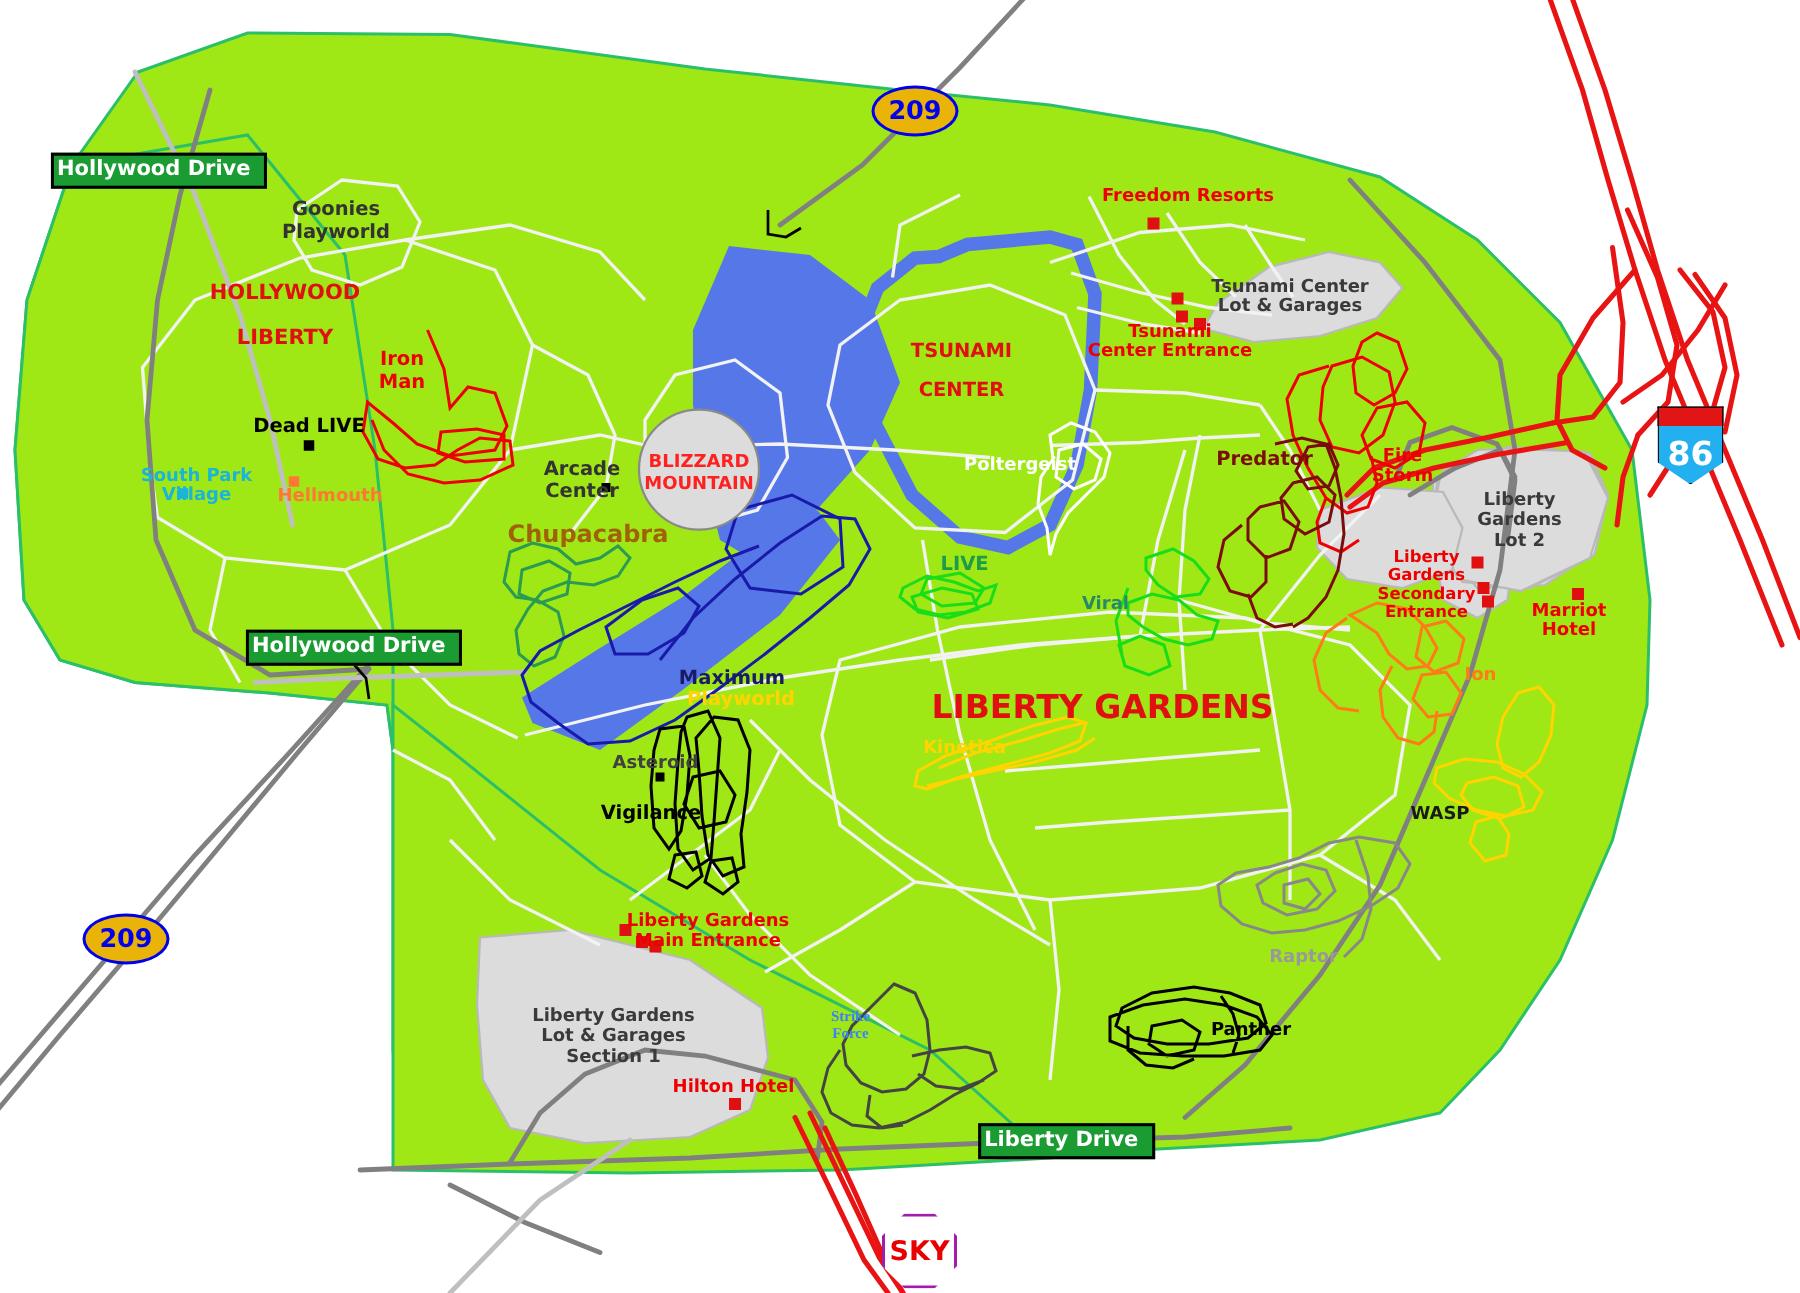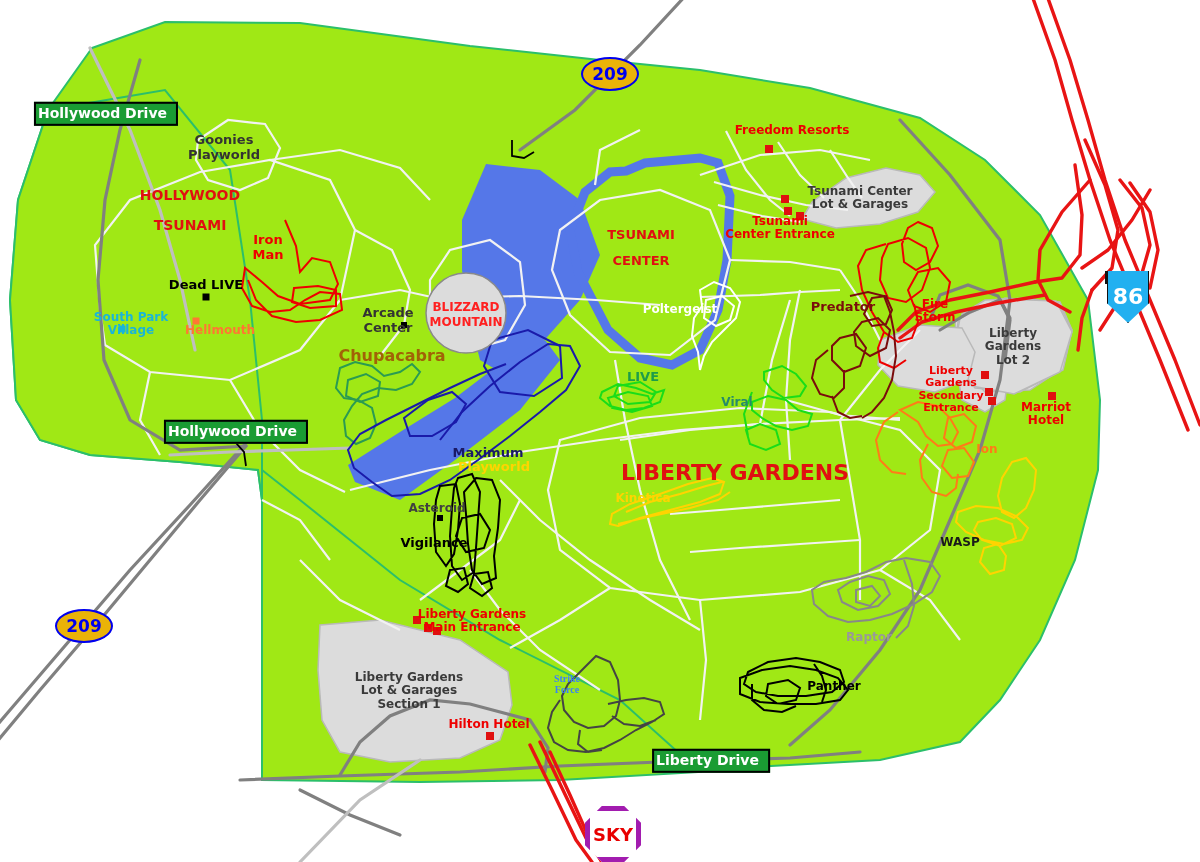--- a/index.html
+++ b/index.html
@@ -60,36 +60,36 @@
     align-items: center;
     justify-content: center;
   }
   .shield-sky {
     position: absolute;
     transform: translate(-50%, -50%);
     width: 46px;
     height: 46px;
     background: #ffffff;
     color: #e80000;
-    border: 5px solid #a21caf;
+    border: 2px solid #a21caf;
     font-family: "DejaVu Sans", sans-serif;
     font-weight: bold;
     font-size: 18px;
     display: flex;
     align-items: center;
     justify-content: center;
     clip-path: polygon(30% 0%, 70% 0%, 100% 30%, 100% 70%, 70% 100%, 30% 100%, 0% 70%, 0% 30%);
   }
   .shield-i86 {
     position: absolute;
     transform: translate(-50%, -50%);
     width: 44px;
     height: 52px;
     display: flex;
-    flex-direction: row;
+    flex-direction: column;
     align-items: stretch;
   }
   .shield-i86 .i-top {
     height: 13px;
     background: #e11515;
     border: 1px solid #111;
     border-bottom: none;
     box-sizing: border-box;
   }
   .shield-i86 .i-body {
@@ -336,21 +336,21 @@
       <div class="poi-dot" style="left: 992px; top: 401px; width: 8px; height: 8px; background: rgb(224, 16, 16);"></div>
       <div class="poi-dot" style="left: 1052px; top: 396px; width: 8px; height: 8px; background: rgb(224, 16, 16);"></div>
       <div class="poi-dot" style="left: 417px; top: 620px; width: 8px; height: 8px; background: rgb(224, 16, 16);"></div>
       <div class="poi-dot" style="left: 428px; top: 628px; width: 8px; height: 8px; background: rgb(224, 16, 16);"></div>
       <div class="poi-dot" style="left: 437px; top: 631px; width: 8px; height: 8px; background: rgb(224, 16, 16);"></div>
       <div class="poi-dot" style="left: 490px; top: 736px; width: 8px; height: 8px; background: rgb(224, 16, 16);"></div>
     </div>
 
   <div id="text-labels">
       <div class="lbl" style="left: 190px; top: 210px; color: rgb(224, 16, 16); font-size: 14px; line-height: 2.14286;">HOLLYWOOD
-TSUNAMI</div>
+LIBERTY</div>
       <div class="lbl" style="left: 641px; top: 248px; color: rgb(224, 16, 16); font-size: 13px; line-height: 2;">TSUNAMI
 CENTER</div>
       <div class="lbl" style="left: 735px; top: 473px; color: rgb(224, 16, 16); font-size: 22px;">LIBERTY GARDENS</div>
       <div class="lbl" style="left: 466px; top: 315px; color: rgb(255, 32, 32); font-size: 12px; line-height: 1.25;">BLIZZARD
 MOUNTAIN</div>
       <div class="lbl" style="left: 224px; top: 148px; color: rgb(51, 51, 51); font-size: 13px;">Goonies
 Playworld</div>
       <div class="lbl" style="left: 268px; top: 248px; color: rgb(238, 0, 0); font-size: 13px;">Iron
 Man</div>
       <div class="lbl" style="left: 206px; top: 285px; color: rgb(0, 0, 0); font-size: 13px;">Dead LIVE</div>

